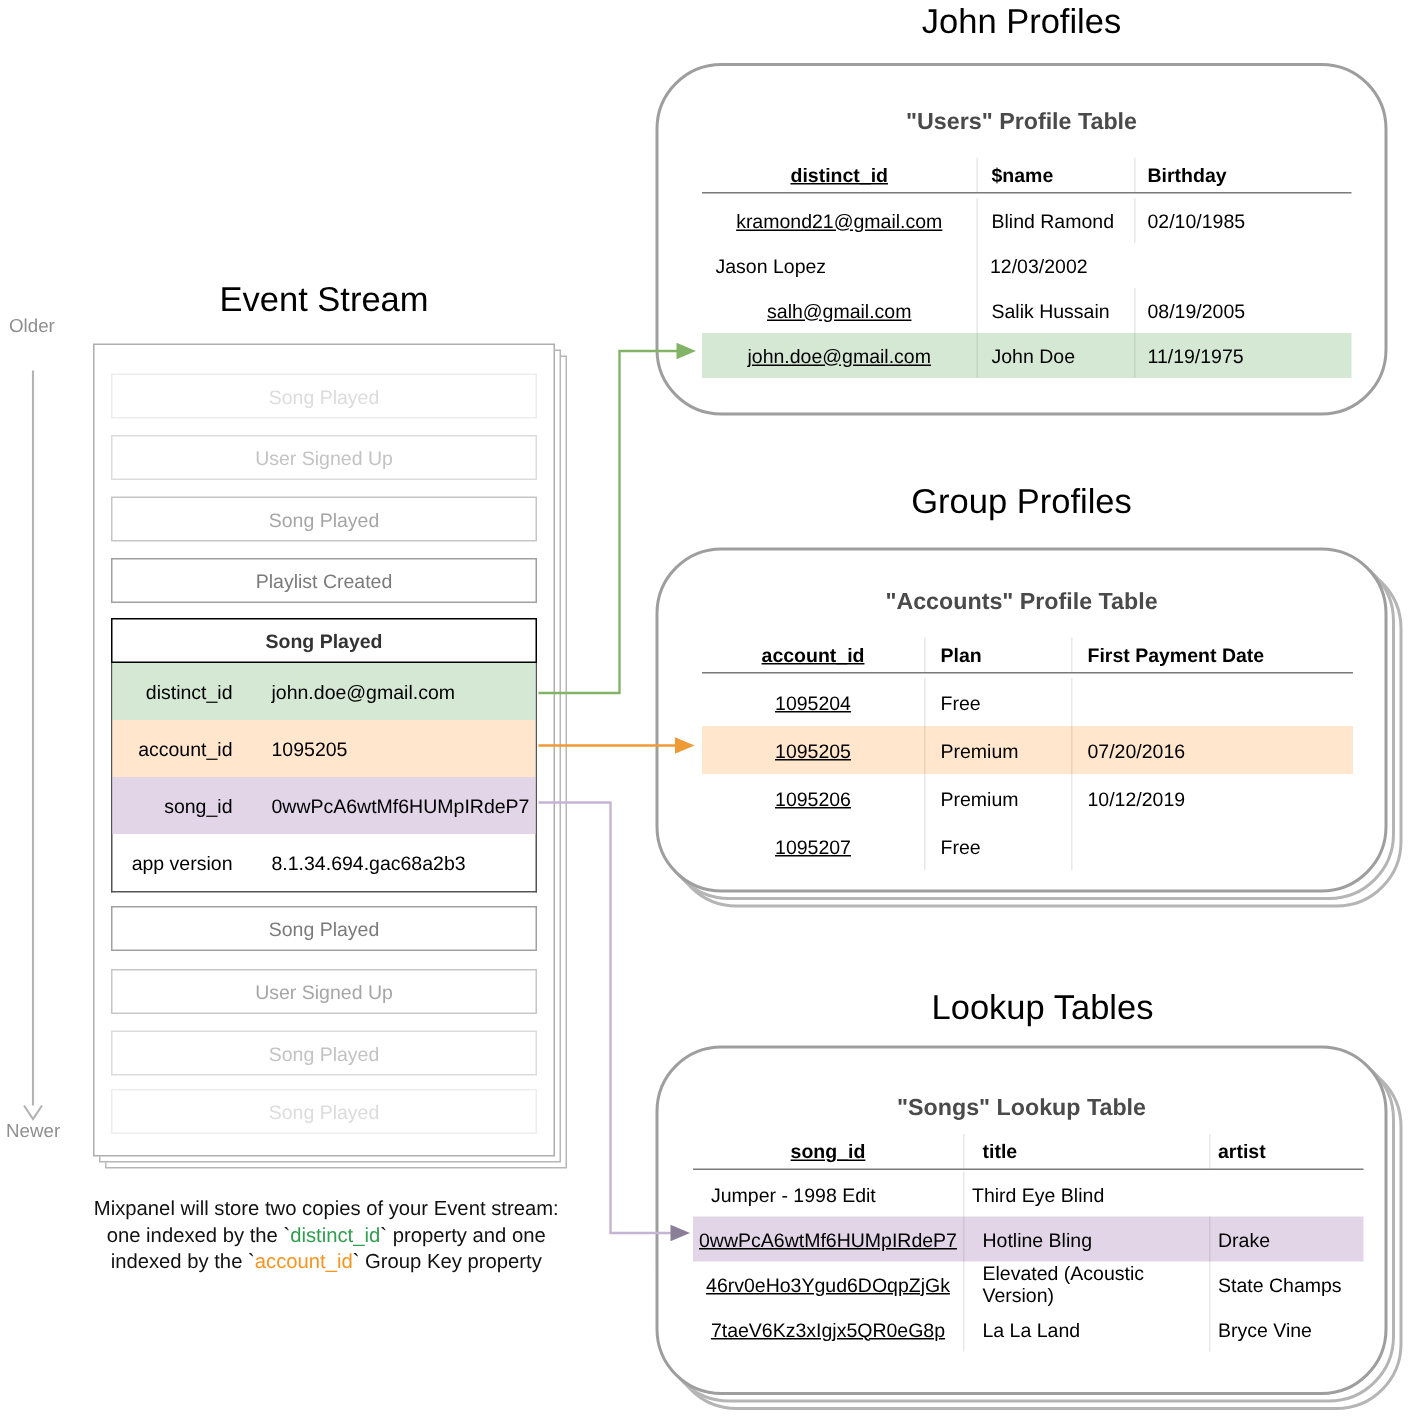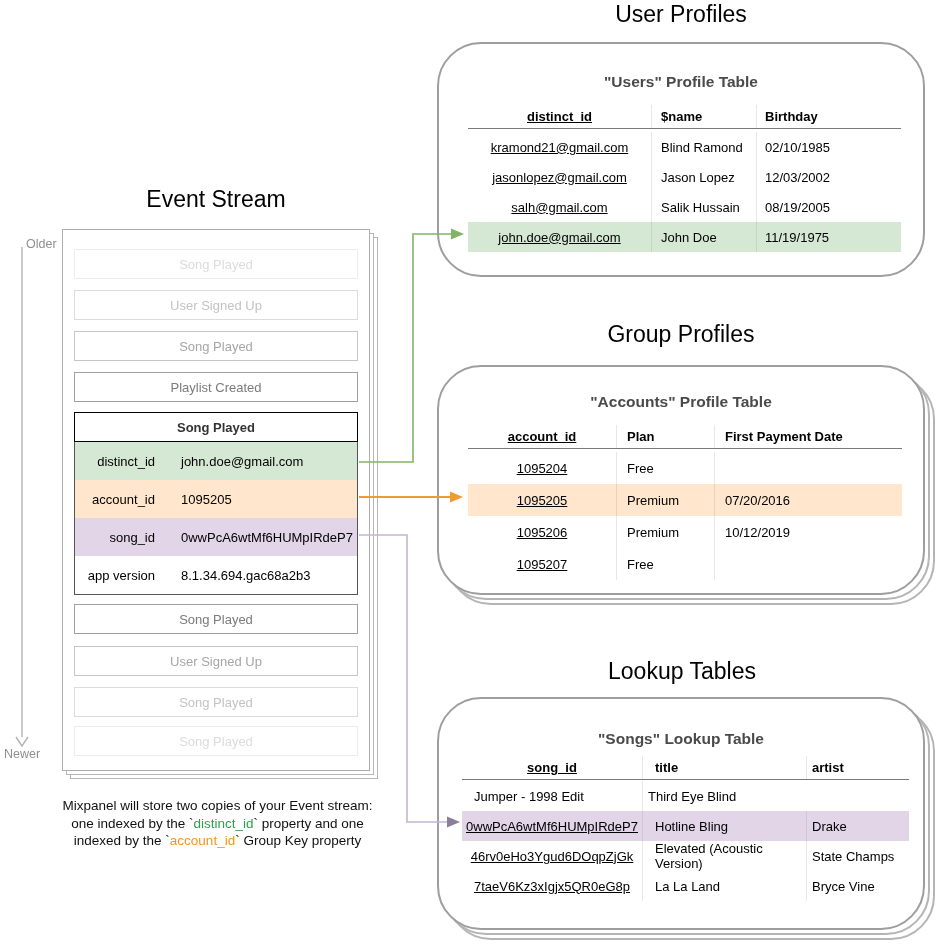--- a/index.html
+++ b/index.html
@@ -68,21 +68,21 @@
   .cols-songs .c2{padding-left:12px;}
   .cols-songs .c3{padding-left:5px;}
   
   #overlay{position:absolute;left:0;top:0;z-index:30;pointer-events:none;}
 </style>
 </head>
 <body>
 
 <div class="big-title" style="left:62px;top:186px;width:308px;">Event Stream</div>
 
-<div class="axis-label" style="left:6px;top:237px;margin-left:20px;">Older</div>
+<div class="axis-label" style="left:6px;top:210px;">Older</div>
 <div class="axis-label" style="left:4px;top:747px;">Newer</div>
 
 <div class="stream-wrap">
   <div class="stack-sq s2"></div>
   <div class="stack-sq s1"></div>
   <div class="stream-main">
 
     <div class="event-box fade1" style="top:19px;">
         <span>Song Played</span>
       </div>
@@ -132,38 +132,37 @@
       </div>
   </div>
 </div>
 
 <div class="caption">
   <div>Mixpanel will store two copies of your Event stream:</div>
   <div><span>one indexed by the `</span><span class="kw-g">distinct_id</span><span>` property and one</span></div>
   <div><span>indexed by the `</span><span class="kw-o">account_id</span><span>` Group Key property</span></div>
 </div>
 
-<div class="big-title" style="left:437px;top:1px;width:488px;">User Profiles</div>
+<div class="big-title" style="left:437px;top:1px;width:488px;">John Profiles</div>
 
 <div class="card-wrap" style="left:437px;top:42px;width:488px;height:235px;">
   <div class="card-main">
     <div class="card-title" style="top:29px;">"Users" Profile Table</div>
     <div class="ptable" style="left:29px;top:0;width:433px;height:235px;">
       <div class="thead cols-users" style="top:61px;left:0;width:433px;height:24px;">
         <span class="cell c1 c-center sep u">distinct_id</span>
         <span class="cell c2 sep">$name</span>
         <span class="cell c3">Birthday</span>
       </div>
       <div class="trow cols-users" style="top:88px;left:0;width:433px;height:30px;">
         <span class="cell c1 c-center sep u">kramond21@gmail.com</span>
         <span class="cell c2 sep">Blind Ramond</span>
         <span class="cell c3">02/10/1985</span>
       </div>
       <div class="trow cols-users" style="top:118px;left:0;width:433px;height:30px;">
-        <span class="cell c1 c-center sep u">jasonlopez@gmail.com</span>
         <span class="cell c2 sep">Jason Lopez</span>
         <span class="cell c3">12/03/2002</span>
       </div>
       <div class="trow cols-users" style="top:148px;left:0;width:433px;height:30px;">
         <span class="cell c1 c-center sep u">salh@gmail.com</span>
         <span class="cell c2 sep">Salik Hussain</span>
         <span class="cell c3">08/19/2005</span>
       </div>
       <div class="trow cols-users bg-green" style="top:178px;left:0;width:433px;height:30px;">
         <span class="cell c1 c-center sep u">john.doe@gmail.com</span>
@@ -204,21 +203,21 @@
       </div>
       <div class="trow cols-acct" style="top:181px;left:0;width:434px;height:32px;">
         <span class="cell c1 c-center sep u">1095207</span>
         <span class="cell c2 sep">Free</span>
         <span class="cell c3"></span>
       </div>
     </div>
   </div>
 </div>
 
-<div class="big-title" style="left:438px;top:658px;width:488px;">Lookup Tables</div>
+<div class="big-title" style="left:451px;top:658px;width:488px;">Lookup Tables</div>
 
 <div class="card-wrap" style="left:437px;top:697px;width:488px;height:233px;">
   <div class="stack-rd s2"></div>
   <div class="stack-rd s1"></div>
   <div class="card-main">
     <div class="card-title" style="top:31px;">"Songs" Lookup Table</div>
     <div class="ptable" style="left:23px;top:0;width:447px;height:233px;">
       <div class="thead cols-songs" style="top:57px;left:0;width:447px;height:24px;">
         <span class="cell c1 c-center sep u">song_id</span>
         <span class="cell c2 sep">title</span>

